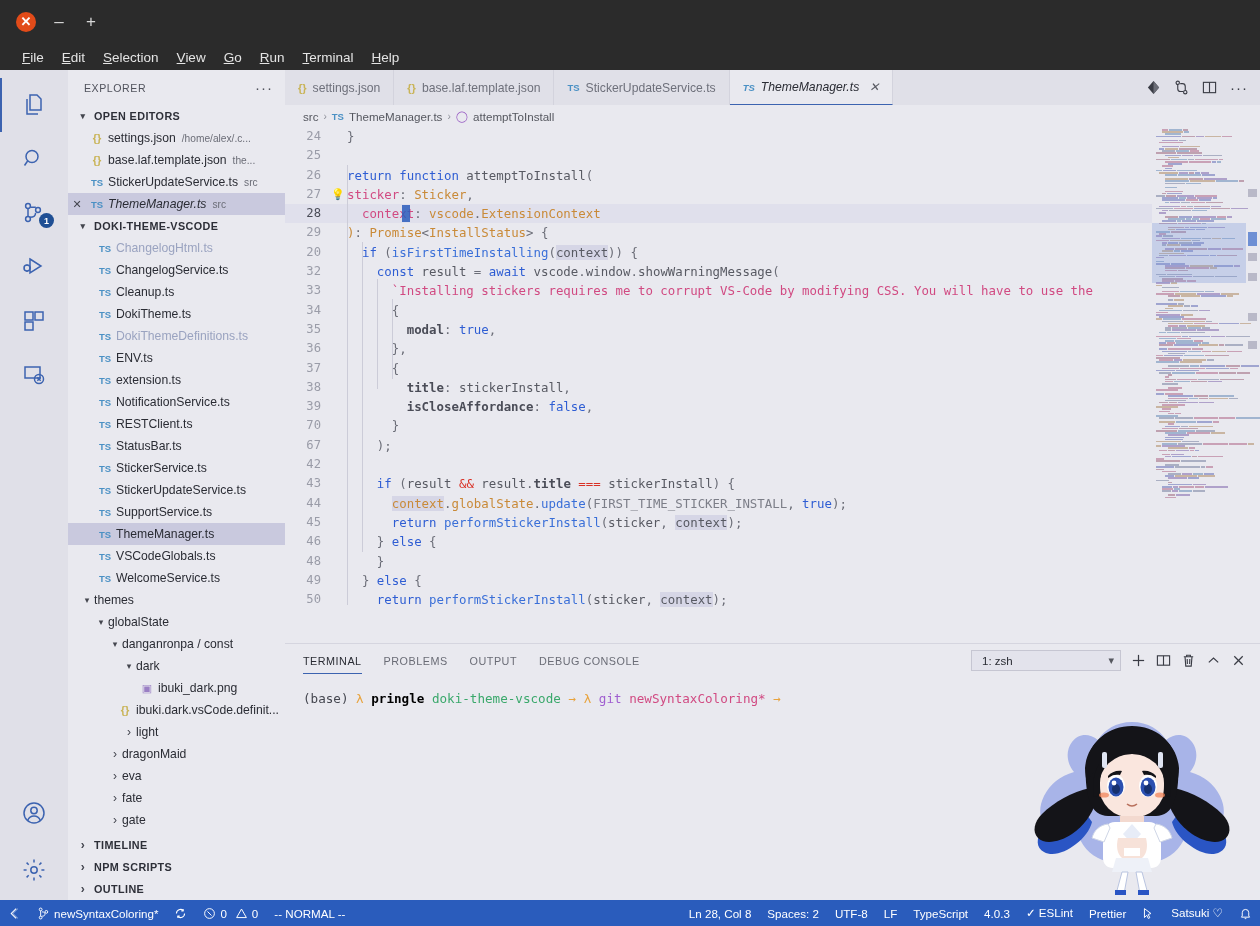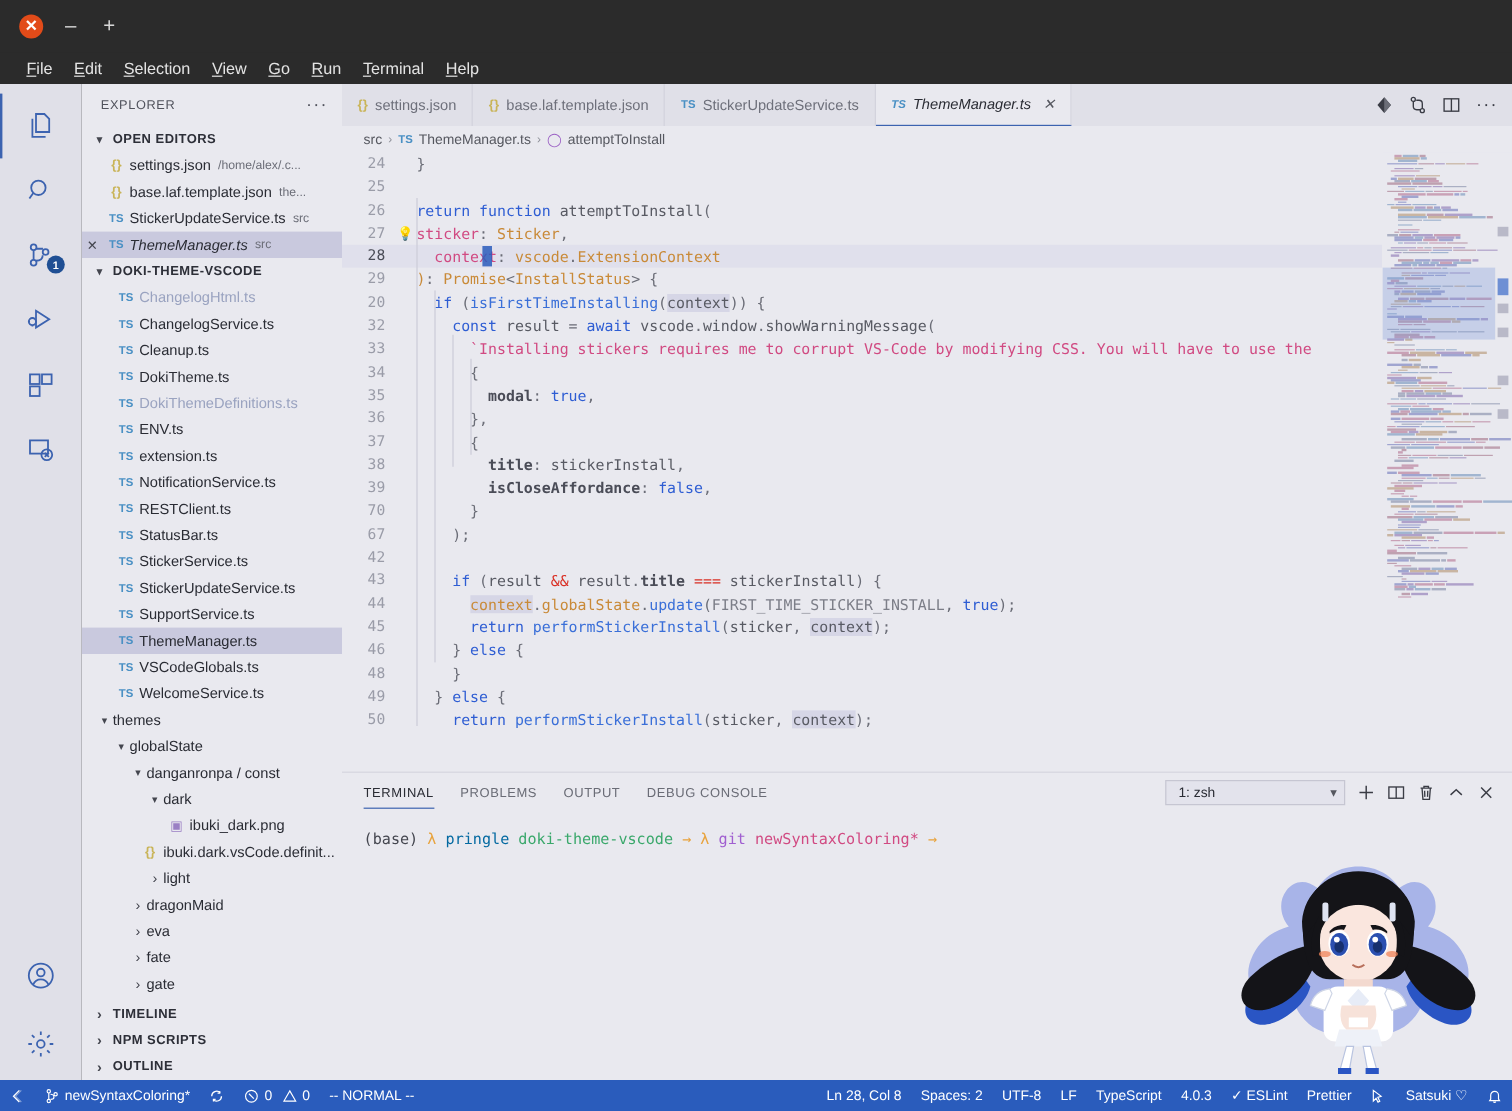--- a/index.html
+++ b/index.html
@@ -250,21 +250,21 @@
     padding: 0 6px 0 10px; font-size: 11.5px; color: #2a2c34; cursor: pointer;
   }
   .pa-icon { color: #3a3c45; cursor: pointer; display: flex; align-items: center; }
   .term-body {
     flex: 1 1 auto; padding: 14px 0 0 18px;
     font-family: "DejaVu Sans Mono", "Liberation Mono", monospace;
     font-size: 12.6px; color: #44464f; white-space: pre;
   }
   .t-base { color: #44464f; }
   .t-lambda { color: #e8a33d; }
-  .t-cmd { color: #0369a1; }
+  .t-cmd { color: #000000; font-weight: bold; }
   .t-dir { color: #3aa86b; }
   .t-arrow { color: #e8a33d; }
   .t-git { color: #a05fd0; }
   .t-branch { color: #d14a82; }
 
   .sticker {
     position: absolute; right: 8px; bottom: 0;
     width: 240px; height: 188px; pointer-events: none;
   }
 

